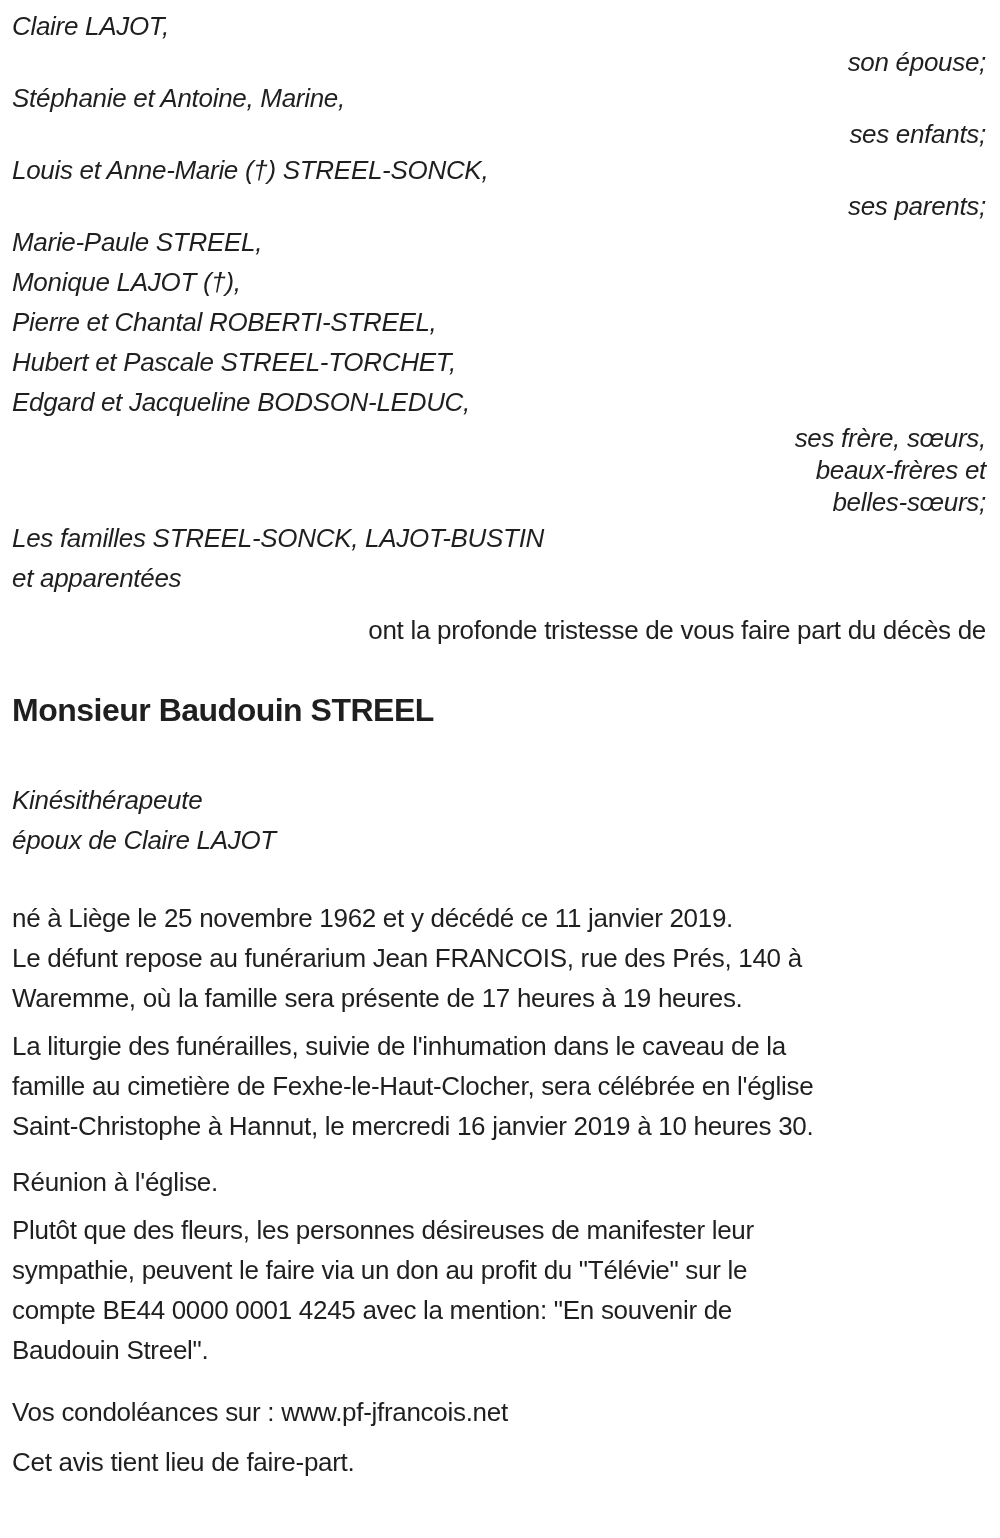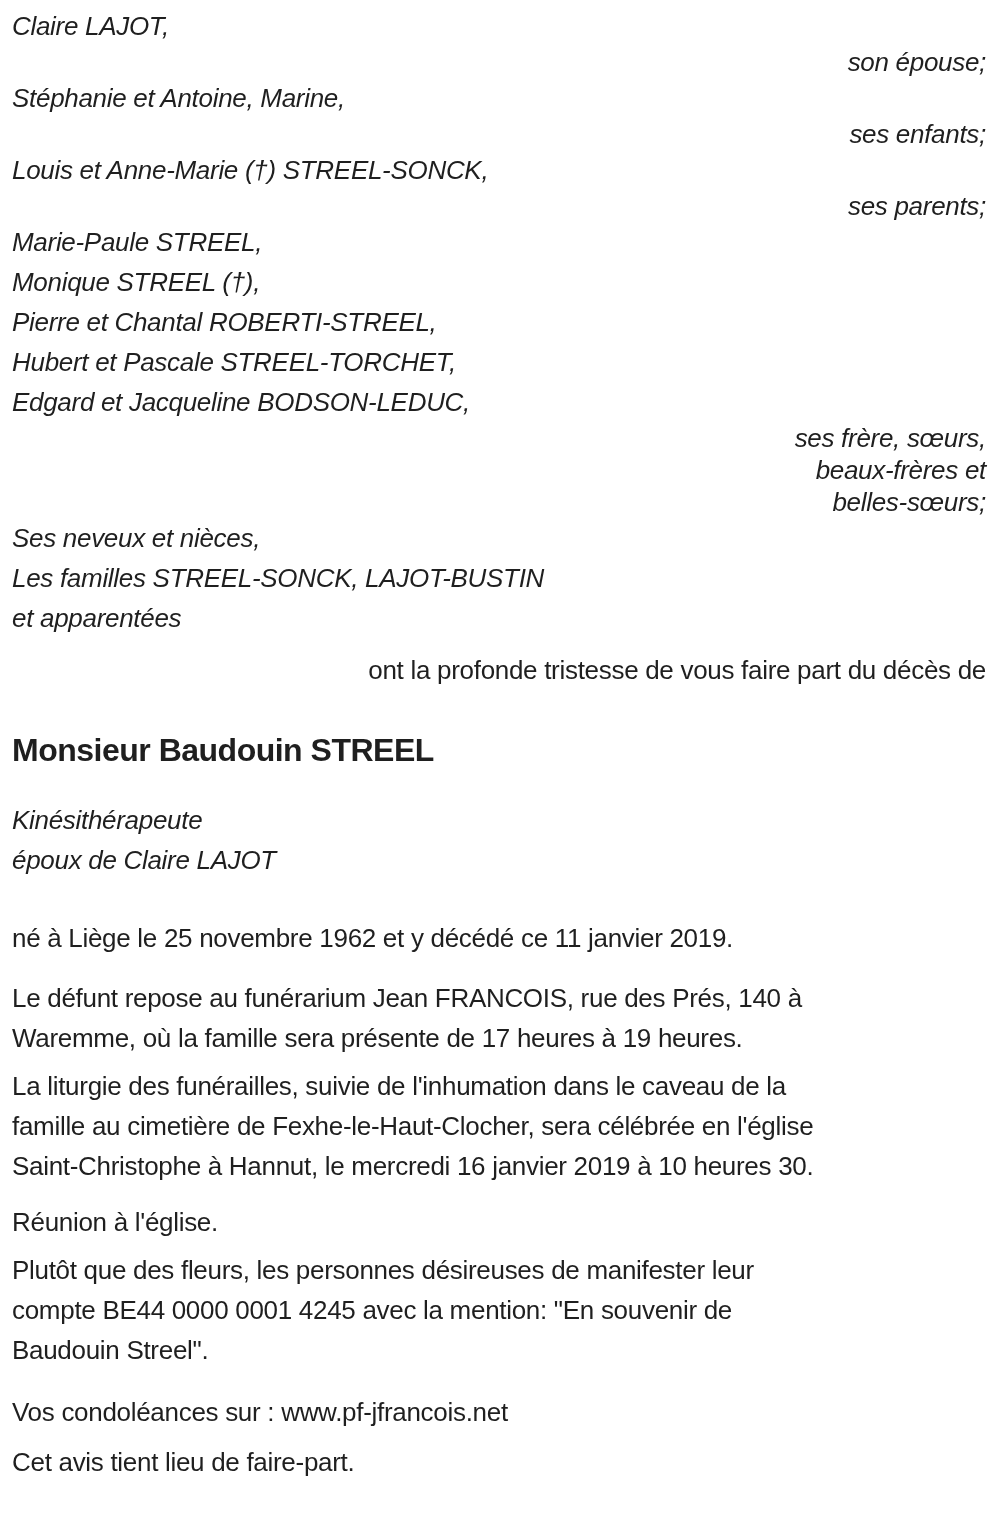--- a/index.html
+++ b/index.html
@@ -27,23 +27,23 @@
     line-height: 32px;
   }
   #intro-paragraph { margin-top: 12px; text-align: right; }
   #deceased-title {
     margin-top: 35px;
     font-size: 32px;
     line-height: 50px;
     font-weight: bold;
     letter-spacing: -0.5px;
   }
-  #profession-block { margin-top: 25px; }
+  #profession-block { margin-top: 45px; }
   #para-birth   { margin-top: 38px; }
-  #para-repose  { margin-top: 20px; }
+  #para-repose  { margin-top: 0; }
   #para-liturgy { margin-top: 8px; }
   #para-reunion { margin-top: 16px; }
   #para-fleurs  { margin-top: 8px; }
   #para-condoleances { margin-top: 22px; }
   #para-avis    { margin-top: 10px; }
 </style>
 </head>
 <body>
 
 <div>
@@ -58,31 +58,30 @@
     <div class="line role-line">ses enfants;</div>
   </div>
 
   <div>
     <div class="line name-line">Louis et Anne-Marie (†) STREEL-SONCK,</div>
     <div class="line role-line">ses parents;</div>
   </div>
 
   <div>
     <div class="line name-line">Marie-Paule STREEL,</div>
-    <div class="line name-line">Monique STREEL (†),</div>
+    <div class="line name-line">Monique LAJOT (†),</div>
     <div class="line name-line">Pierre et Chantal ROBERTI-STREEL,</div>
     <div class="line name-line">Hubert et Pascale STREEL-TORCHET,</div>
     <div class="line name-line">Edgard et Jacqueline BODSON-LEDUC,</div>
     <div class="line role-line">ses frère, sœurs,</div>
     <div class="line role-line">beaux-frères et</div>
     <div class="line role-line">belles-sœurs;</div>
   </div>
 
   <div>
-    <div class="line name-line">Ses neveux et nièces,</div>
     <div class="line name-line">Les familles STREEL-SONCK, LAJOT-BUSTIN</div>
     <div class="line name-line">et apparentées</div>
   </div>
 
 </div>
 
 <div id="intro-paragraph" class="line">ont la profonde tristesse de vous faire part du décès de</div>
 
 <h1 id="deceased-title" class="line" style="margin-bottom:0;">Monsieur Baudouin STREEL</h1>
 
@@ -105,20 +104,21 @@
   <div class="line">famille au cimetière de Fexhe-le-Haut-Clocher, sera célébrée en l'église</div>
   <div class="line">Saint-Christophe à Hannut, le mercredi 16 janvier 2019 à 10 heures 30.</div>
 </div>
 
 <div id="para-reunion">
   <div class="line">Réunion à l'église.</div>
 </div>
 
 <div id="para-fleurs">
   <div class="line">Plutôt que des fleurs, les personnes désireuses de manifester leur</div>
+  <div class="line">sympathie, peuvent le faire via un don au profit du "Télévie" sur le</div>
   <div class="line">compte BE44 0000 0001 4245 avec la mention: "En souvenir de</div>
   <div class="line">Baudouin Streel".</div>
 </div>
 
 <div id="para-condoleances">
   <div class="line">Vos condoléances sur : www.pf-jfrancois.net</div>
 </div>
 
 <div id="para-avis">
   <div class="line">Cet avis tient lieu de faire-part.</div>

